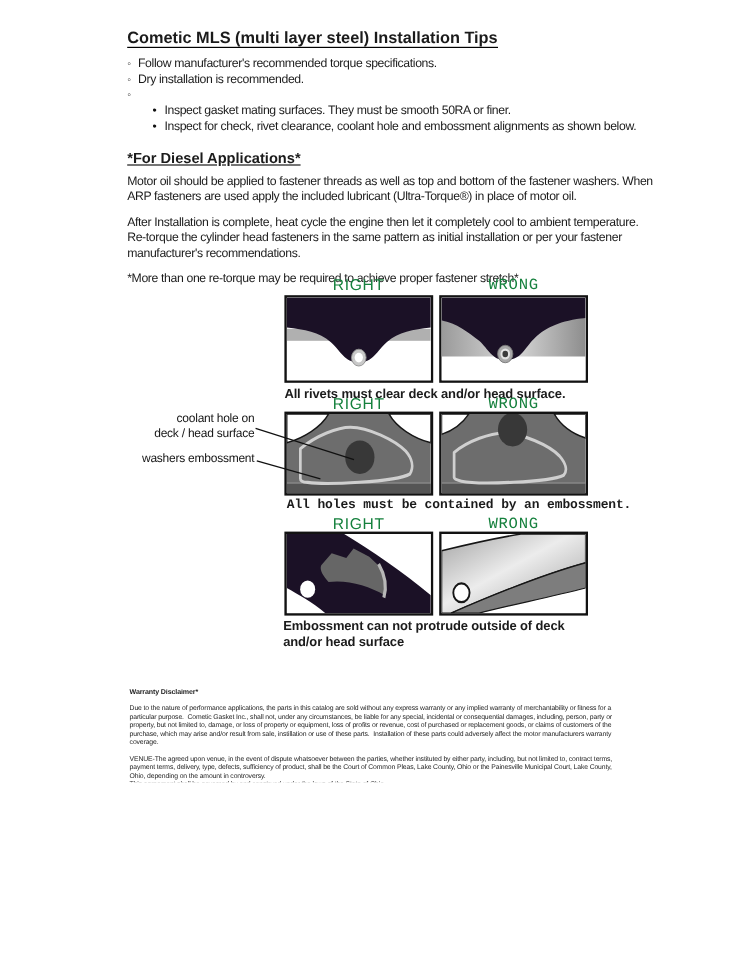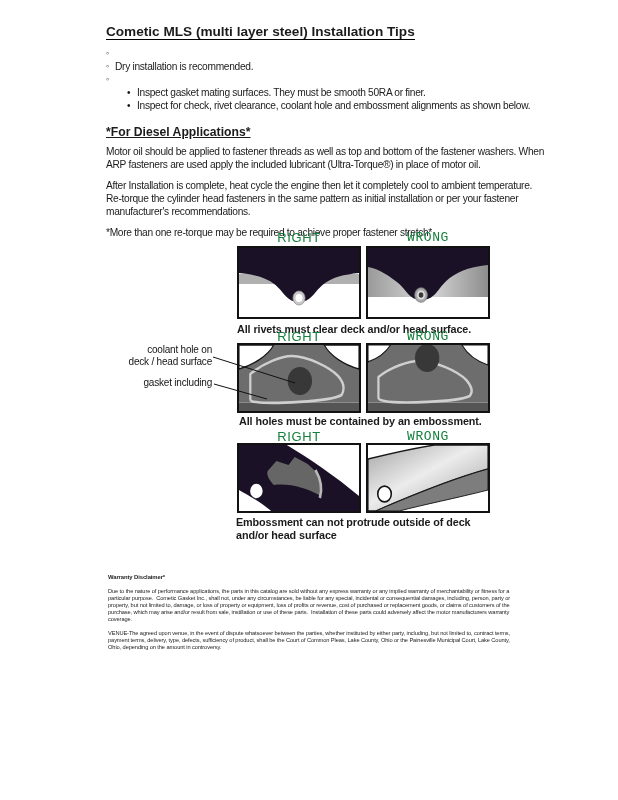--- a/index.html
+++ b/index.html
@@ -39,20 +39,21 @@
 </head>
 <body>
 
 <div class="page">
 
   <div class="main">
     <h1 class="title">Cometic MLS (multi layer steel) Installation Tips</h1>
 
     <div class="b-row">
       <span class="mk">◦</span>
+      <span>Follow manufacturer's recommended torque specifications.</span>
     </div>
     <div class="b-row">
       <span class="mk">◦</span>
       <span>Dry installation is recommended.</span>
     </div>
     <div class="b-row">
       <span class="mk">◦</span>
     </div>
     <div class="b-row lvl2">
       <span class="mk">•</span>
@@ -102,21 +103,21 @@
 
   <div class="dcaption" style="left:237px;top:323px;">All rivets must clear deck and/or head surface.</div>
 
   <div class="dlabel col1" style="top:329px;">RIGHT</div>
   <div class="dlabel col2" style="top:329px;">WRONG</div>
 
   <div class="callout" style="left:100px;top:344px;width:112px;">
     <div>coolant hole on</div>
     <div>deck / head surface</div>
   </div>
-  <div class="callout" style="left:95px;top:377px;width:117px;">gasket including</div>
+  <div class="callout" style="left:95px;top:377px;width:117px;">washers embossment</div>
 
   <svg class="callout-lines" viewBox="0 0 200 70">
     <line x1="108" y1="17" x2="190" y2="43" stroke="#111111" stroke-width="1"></line>
     <line x1="109" y1="44" x2="162" y2="59" stroke="#111111" stroke-width="1"></line>
   </svg>
 
   <div class="dbox box-r2 col1" style="top:343px;">
     <svg viewBox="0 0 138 66" preserveAspectRatio="none">
       <rect x="0" y="0" width="138" height="66" fill="#6d6d6d"></rect>
       <rect x="0" y="58" width="138" height="8" fill="#555555"></rect>
@@ -133,21 +134,21 @@
       <rect x="0" y="0" width="138" height="66" fill="#6d6d6d"></rect>
       <rect x="0" y="58" width="138" height="8" fill="#555555"></rect>
       <line x1="0" y1="57.5" x2="138" y2="57.5" stroke="#989898" stroke-width="0.8"></line>
       <path d="M0,0 L26,0 C20,8 10,14 0,17 Z" fill="#ffffff" stroke="#161616" stroke-width="1.2"></path>
       <path d="M108,0 L138,0 L138,20 C124,16 114,9 108,0 Z" fill="#ffffff" stroke="#161616" stroke-width="1.2"></path>
       <path d="M12,53 L12,32 C26,22 47,16 59,16 C77,16 103,26 113,35 C119,41 121,47 117,51 C103,57 35,59 19,56 C14,55 12,54 12,53 Z" fill="none" stroke="#cfcfcf" stroke-width="2.6" stroke-linejoin="round"></path>
       <circle cx="68" cy="13" r="14" fill="#383838"></circle>
     </svg>
   </div>
 
-  <div class="dcaption" style="left:239px;top:415px;">All holes must be contained by an embossment.</div>
+  <div class="dcaption" style="left:239px;top:415px;font-family:Liberation Mono, monospace;">All holes must be contained by an embossment.</div>
 
   <div class="dlabel col1" style="top:429px;">RIGHT</div>
   <div class="dlabel col2" style="top:429px;">WRONG</div>
 
   <div class="dbox box-r3 col1" style="top:443px;">
     <svg viewBox="0 0 138 66" preserveAspectRatio="none">
       <rect x="0" y="0" width="138" height="66" fill="#ffffff"></rect>
       <path d="M0,0 L55,0 C80,13 112,32 138,51 L138,66 L37,66 C25,57 10,50 0,45 Z" fill="#1b1126"></path>
       <path d="M33,26 L43,16 L57,20 L64,12 L79,19 L90,28 C94,36 96,43 94,51 C78,43 58,38 40,40 C35,35 31,30 33,26 Z" fill="#666666"></path>
       <path d="M88,25 C94,34 96,44 93,53" fill="none" stroke="#b8b8b8" stroke-width="3"></path>

